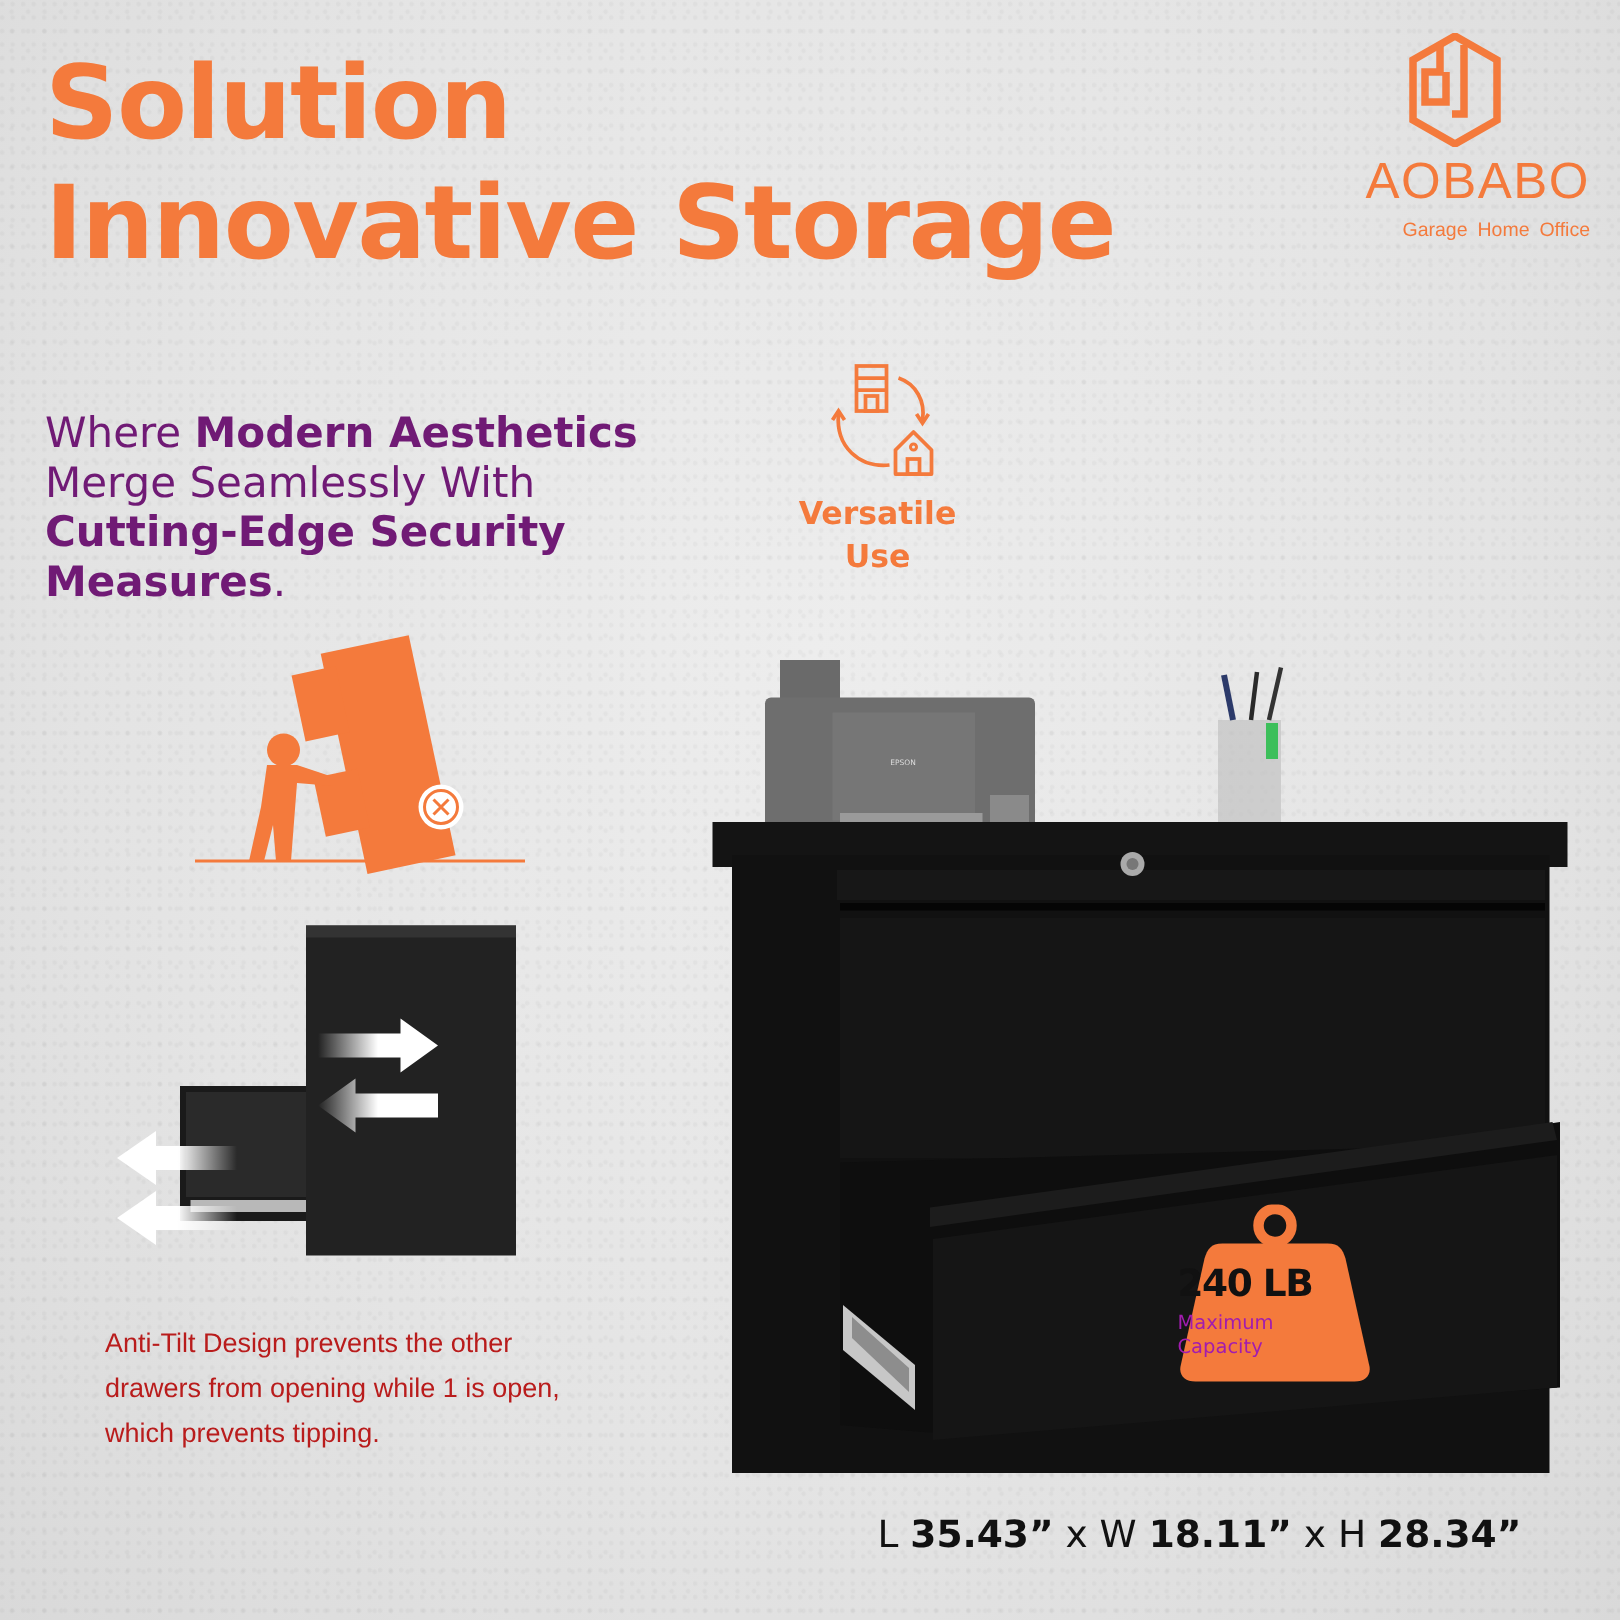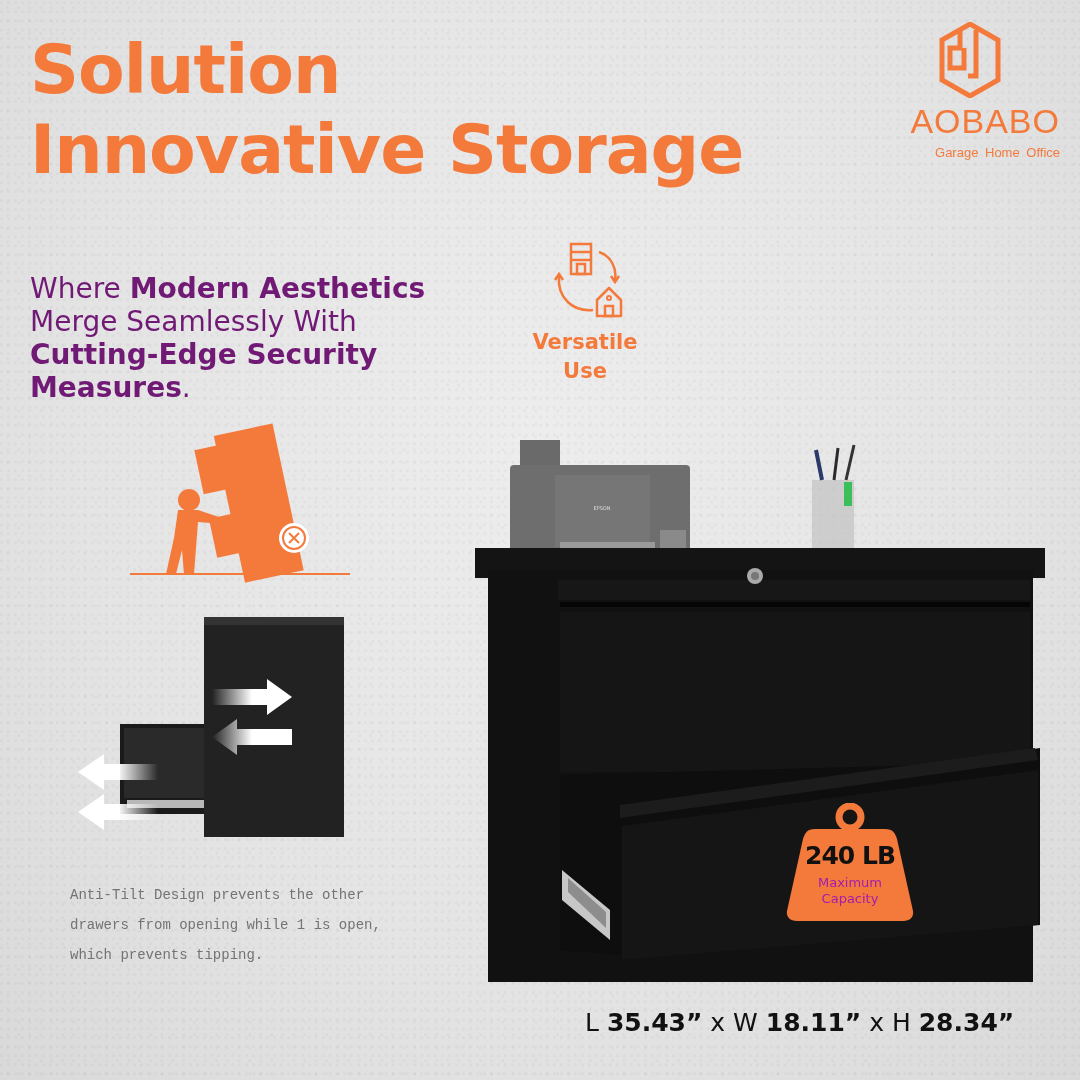--- a/index.html
+++ b/index.html
@@ -32,25 +32,25 @@
   }
   .intro b { font-weight:700; }
   .features { position:absolute; left:505px; top:240px; width:480px; display:flex; justify-content:space-between; }
   .feature { width:160px; text-align:center; }
   .feature svg { display:block; margin:0 auto; }
   .feature .label { color:#f47a3c; font-weight:700; font-size:21px; line-height:29px; margin-top:8px; font-family:"DejaVu Sans", sans-serif; }
   .tip-illus { position:absolute; left:130px; top:410px; width:220px; height:180px; }
   .anti-illus { position:absolute; left:72px; top:612px; width:290px; height:230px; }
   .anti-text {
     position:absolute; left:70px; top:880px; width:340px;
-    font-size:14px; line-height:30px; color:#737373;
-    font-family:Liberation Mono, monospace;
+    font-size:18px; line-height:30px; color:#b91c1c;
+    font-family:Liberation Sans, sans-serif;
   }
   .cabinet { position:absolute; left:460px; top:430px; width:600px; height:560px; }
-  .weight { position:absolute; left:785px; top:803px; width:130px; height:120px; text-align:center; }
+  .weight { position:absolute; left:785px; top:803px; width:130px; height:120px; text-align:left; }
   .weight .w-main { position:absolute; left:0; right:0; top:38px; font-size:25px; font-weight:900; color:#111; font-family:"DejaVu Sans", sans-serif; letter-spacing:-1px; }
   .weight .w-sub { position:absolute; left:0; right:0; top:72px; font-size:13px; line-height:16px; color:#a21caf; font-family:"DejaVu Sans", sans-serif; }
   .dims {
     position:absolute; left:585px; top:1008px;
     font-size:25px; color:#111; font-family:"DejaVu Sans", sans-serif;
   }
   .dims b { font-weight:900; }
 </style>
 </head>
 <body>

